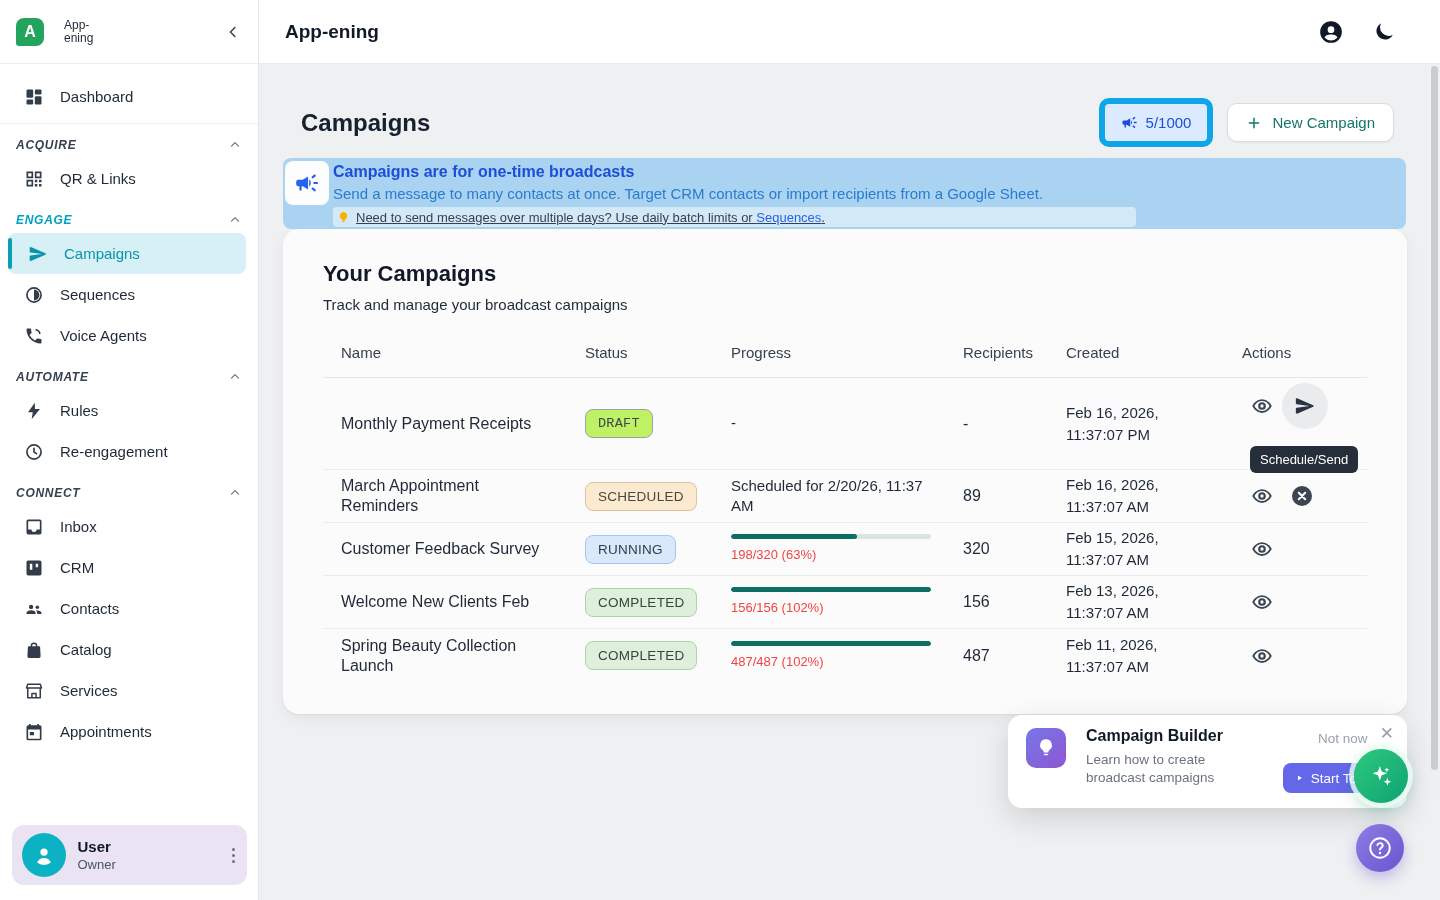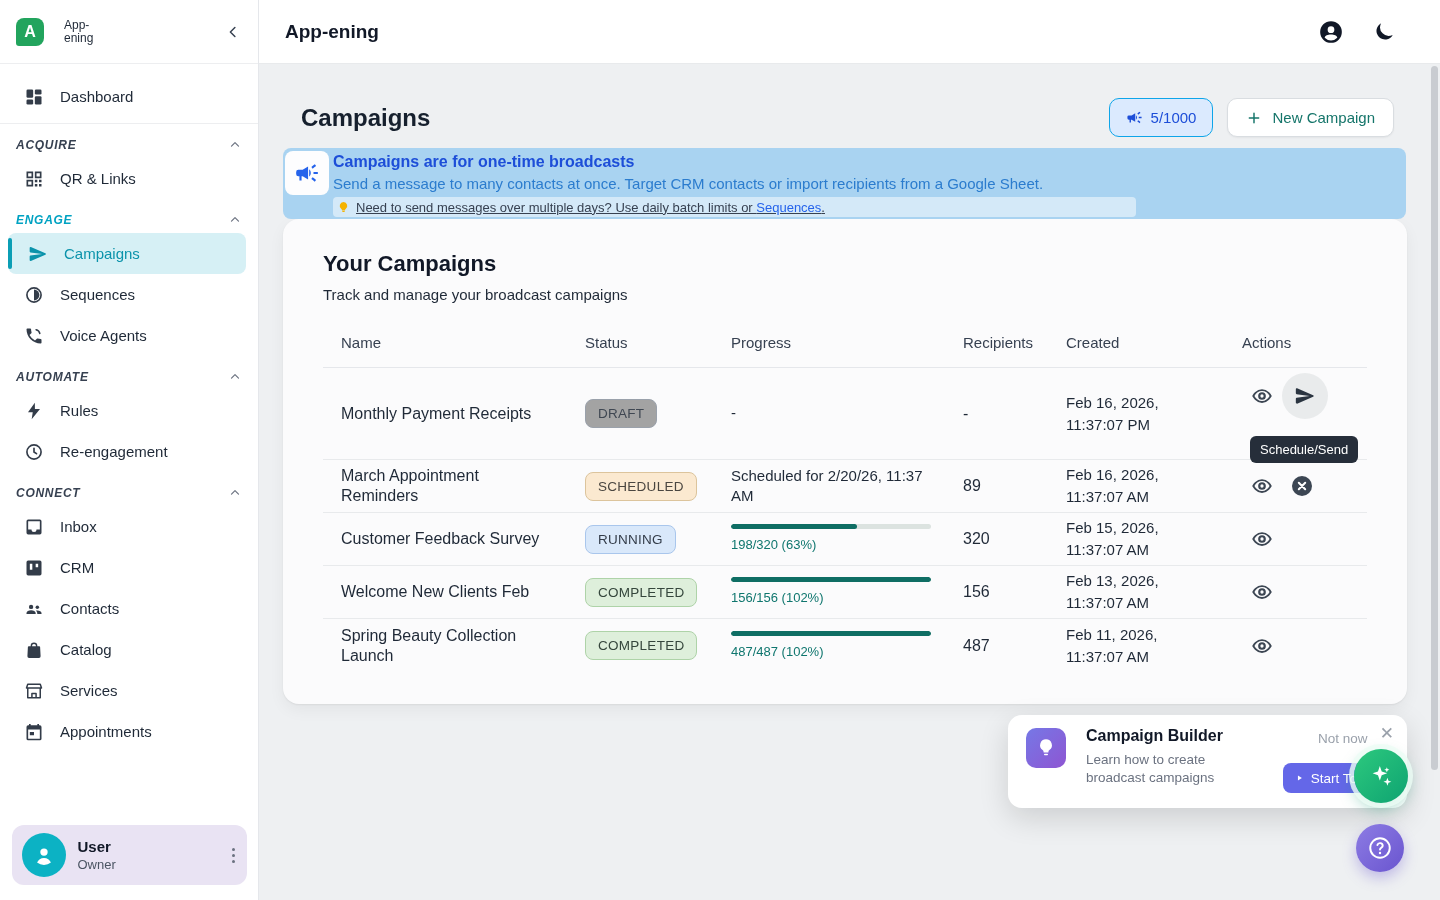--- a/index.html
+++ b/index.html
@@ -40,21 +40,21 @@
   .topbar { position:absolute; left:259px; top:0; width:1181px; height:64px; background:#fff; border-bottom:1px solid #e8eaec; display:flex; align-items:center; padding:0 44px 0 26px; z-index:5; }
   .topbar-title { font-size:19px; font-weight:bold; color:#111827; }
   .topbar-right { margin-left:auto; display:flex; align-items:center; gap:28px; }
   .topbar-icon { color:#111827; cursor:pointer; }
 
   
   .main { position:absolute; left:259px; top:64px; width:1181px; height:836px; padding:0 34px 0 24px; }
   .page-head { display:flex; align-items:center; margin:34px 12px 11px 18px; }
   .page-title { font-size:24px; font-weight:600; color:#16202e; }
   .page-head-right { margin-left:auto; display:flex; align-items:center; gap:14px; }
-  .quota-badge { display:flex; align-items:center; gap:8px; background:#dbeafe; border:1px solid #0ea5e9; color:#1d4ed8; border-radius:10px; padding:10px 16px; font-size:15px; cursor:pointer; }
+  .quota-badge { display:flex; align-items:center; gap:8px; background:#dbeafe; border:6px solid #0ea5e9; color:#1d4ed8; border-radius:10px; padding:10px 16px; font-size:15px; cursor:pointer; }
   .btn-new { display:flex; align-items:center; gap:10px; background:#fff; border:1px solid #d9dde1; color:#15756a; border-radius:10px; padding:10px 18px; font-size:15px; box-shadow:0 1px 2px rgba(0,0,0,.05); cursor:pointer; }
 
   .banner { position:relative; display:flex; background:#a9d3f1; border-radius:8px; height:71px; padding:3px 12px 0 2px; }
   .banner-iconbox { width:44px; height:44px; background:#fdfdfe; border-radius:8px; display:flex; align-items:center; justify-content:center; margin:0 4px 0 0; flex:0 0 auto; color:#2563eb; }
   .banner-body { padding-top:2px; }
   .banner-title { font-size:16px; font-weight:bold; color:#1d4ed8; }
   .banner-desc { font-size:15px; color:#2b7cce; margin-top:4px; }
   .banner-tip { margin-top:5px; width:803px; height:20px; display:flex; align-items:center; gap:6px; background:rgba(255,255,255,.5); border-radius:4px; padding:0 8px 0 4px; font-size:13px; color:#374151;text-decoration:underline; }
   .banner-tip a { color:#2563eb; text-decoration:none; cursor:pointer; }
 
@@ -64,28 +64,28 @@
 
   .table { margin-top:15px; width:1044px; }
   .trow { display:grid; grid-template-columns:244px 146px 232px 103px 176px 123px; padding-left:18px; align-items:center; }
   .thead { height:50px; border-bottom:1px solid #e5e7eb; font-size:15px; color:#374151; }
   .trow.body { border-bottom:1px solid #e8eaec; font-size:16px; color:#1f2937; }
   .trow.body:last-child { border-bottom:none; }
   .trow.r0 { height:92px; }
   .trow.rN { height:53px; }
   .cell-name { padding-right:38px; line-height:1.25; }
   .badge { display:inline-block; padding:6px 12px; border-radius:8px; font-size:13.5px; letter-spacing:.02em; }
-  .badge.DRAFT     { background:#a3a3a3; border:1px solid #9aa1ab; color:#3f4752; }
+  .badge.DRAFT     { background:#bef264; border:1px solid #9aa1ab; color:#3f4752;font-family:Liberation Mono, monospace; }
   .badge.SCHEDULED { background:#fbe9d0; border:1px solid #dcc49c; color:#4a4640; }
   .badge.RUNNING   { background:#d9e8fa; border:1px solid #a9c6ec; color:#333c49; }
   .badge.COMPLETED { background:#deefdb; border:1px solid #aed3a8; color:#35463c; }
   .cell-progress { padding-right:28px; font-size:15px; line-height:1.35; }
   .pbar { width:200px; height:5px; border-radius:3px; background:#dce3e0; overflow:hidden; }
   .pbar-fill { height:100%; border-radius:3px; background:#0f6e64; }
-  .plabel { margin-top:7px; font-size:13px; color:#0f766e; }
+  .plabel { margin-top:7px; font-size:13px; color:#ef4444; }
   .cell-created { font-size:15px; line-height:1.45; padding-right:56px; }
   .cell-actions { display:flex; align-items:center; }
   .icon-btn { width:40px; height:40px; border-radius:50%; display:flex; align-items:center; justify-content:center; color:#3c4653; cursor:pointer; background:transparent; border:none; }
   .icon-btn.hovered { width:46px; height:46px; background:#e9ebec; color:#2a3440; }
   .r0 .cell-actions { align-self:flex-start; margin-top:5px; position:relative; }
   .tooltip { position:absolute; top:63px; left:8px; background:#262e3a; color:#fff; font-size:13px; padding:6px 10px; border-radius:6px; white-space:nowrap; z-index:20; }
 
   
   .popup { position:absolute; left:1008px; top:715px; width:399px; height:93px; background:#fff; border-radius:14px; box-shadow:0 10px 30px rgba(0,0,0,.14); z-index:30; }
   .popup-icon { position:absolute; left:18px; top:13px; width:40px; height:40px; border-radius:10px; background:linear-gradient(135deg,#7678e6,#8e55d2); display:flex; align-items:center; justify-content:center; color:#fff; }

